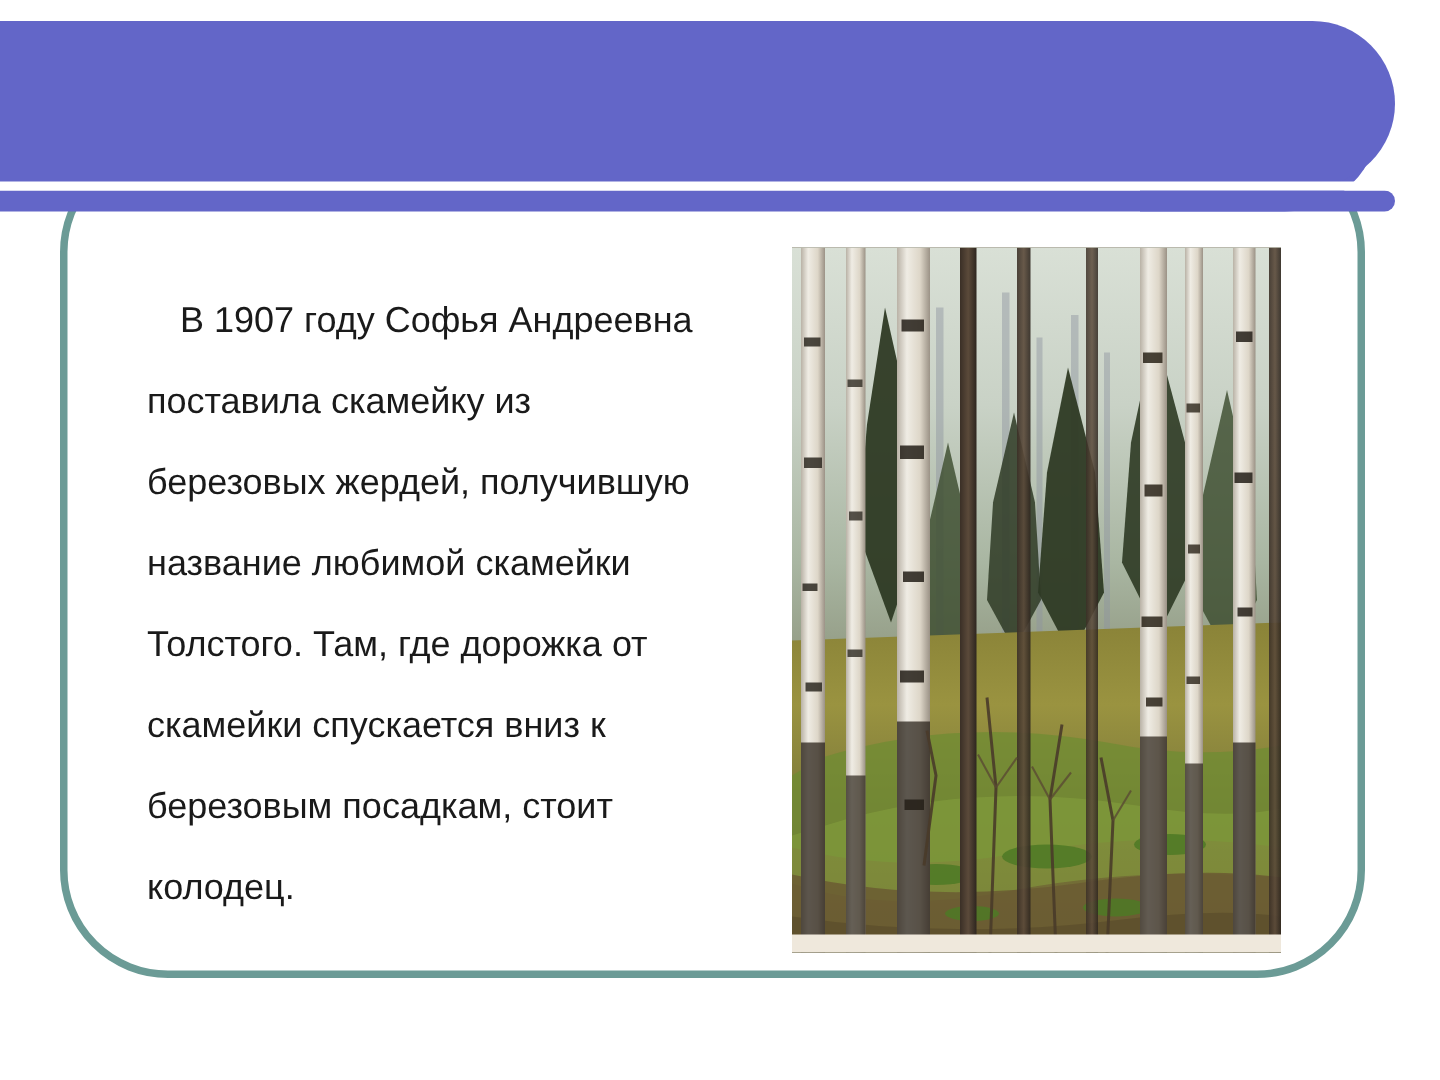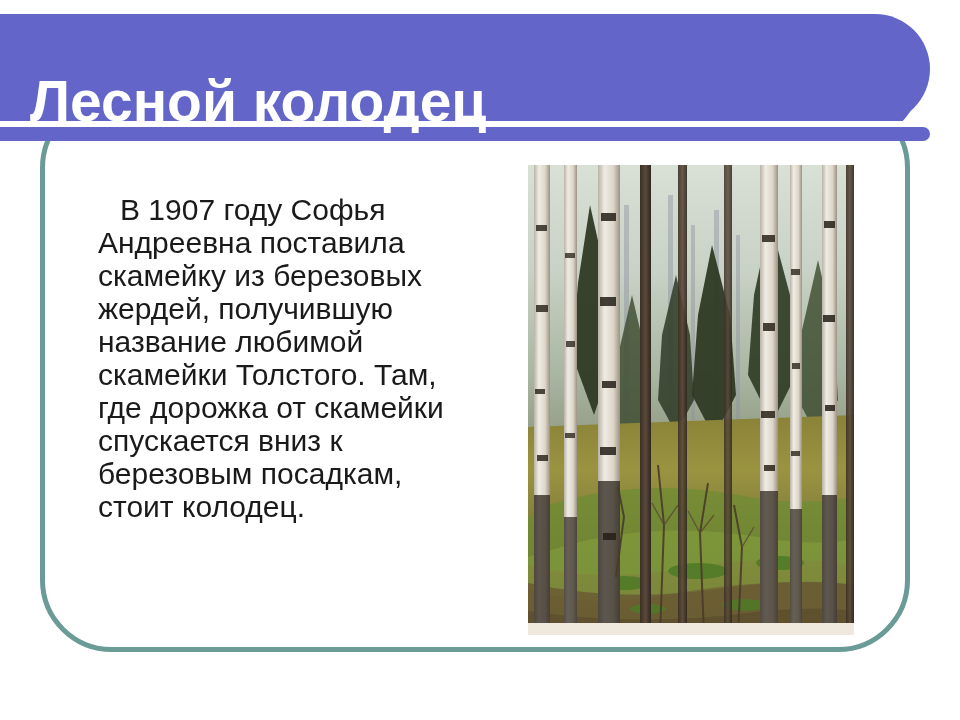--- a/index.html
+++ b/index.html
@@ -91,22 +91,22 @@
     white-space: nowrap;
     z-index: 5;
   }
 
   
   #body-text {
     position: absolute;
     left: 98px;
     top: 163px;
     width: 368px;
-    font-size: 30px;
-    line-height: 33px;
+    font-size: 24px;
+    line-height: 54px;
     color: #1a1a1a;
     text-indent: 22px;
     text-align: left;
     word-spacing: 0px;
   }
 
   
   #painting {
     position: absolute;
     left: 528px;
@@ -129,21 +129,20 @@
 <div id="slide">
 
   <div id="frame"></div>
   <div id="frame-mask"></div>
 
   <div id="title-banner-tail"></div>
   <div id="title-banner"></div>
   <div id="title-underline"></div>
   <div id="title-white-gap"></div>
 
-  <h1 id="title-text">Лесной колодец</h1>
 
   <p id="body-text">В 1907 году Софья Андреевна поставила скамейку из березовых жердей, получившую название любимой скамейки Толстого. Там, где дорожка от скамейки спускается вниз к березовым посадкам, стоит колодец.</p>
 
   <div id="painting">
     <svg id="painting-canvas" viewBox="0 0 326 470" preserveAspectRatio="none">
       <defs>
         <linearGradient id="skyGrad" x1="0" y1="0" x2="0" y2="1">
           <stop offset="0%" stop-color="#d9e0d6"></stop>
           <stop offset="35%" stop-color="#c9d2c6"></stop>
           <stop offset="70%" stop-color="#a9b6a2"></stop>

